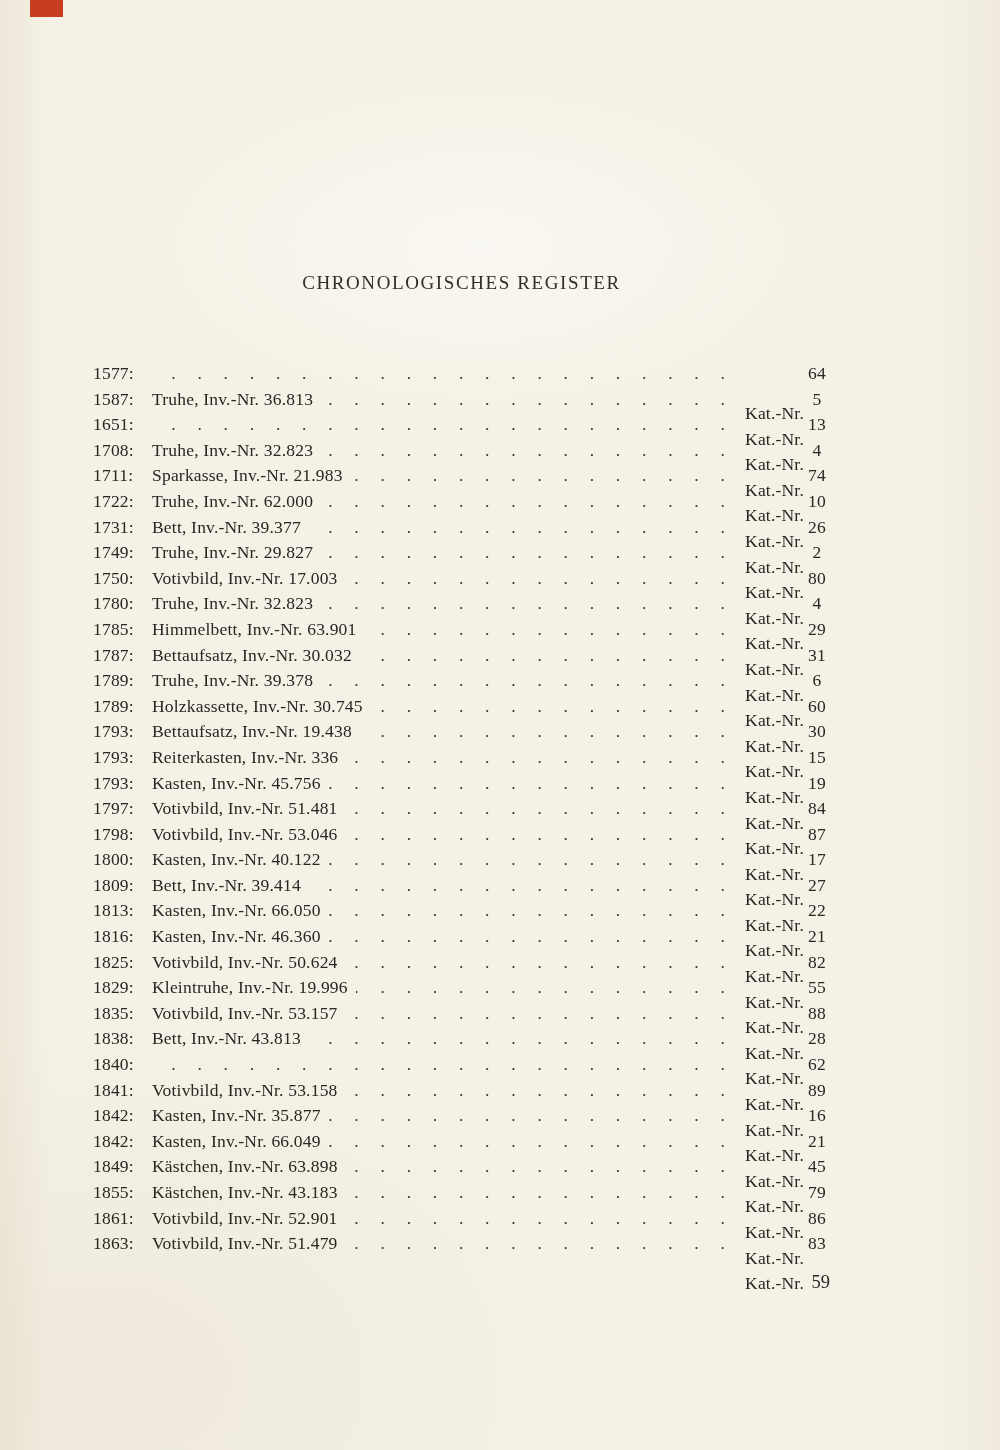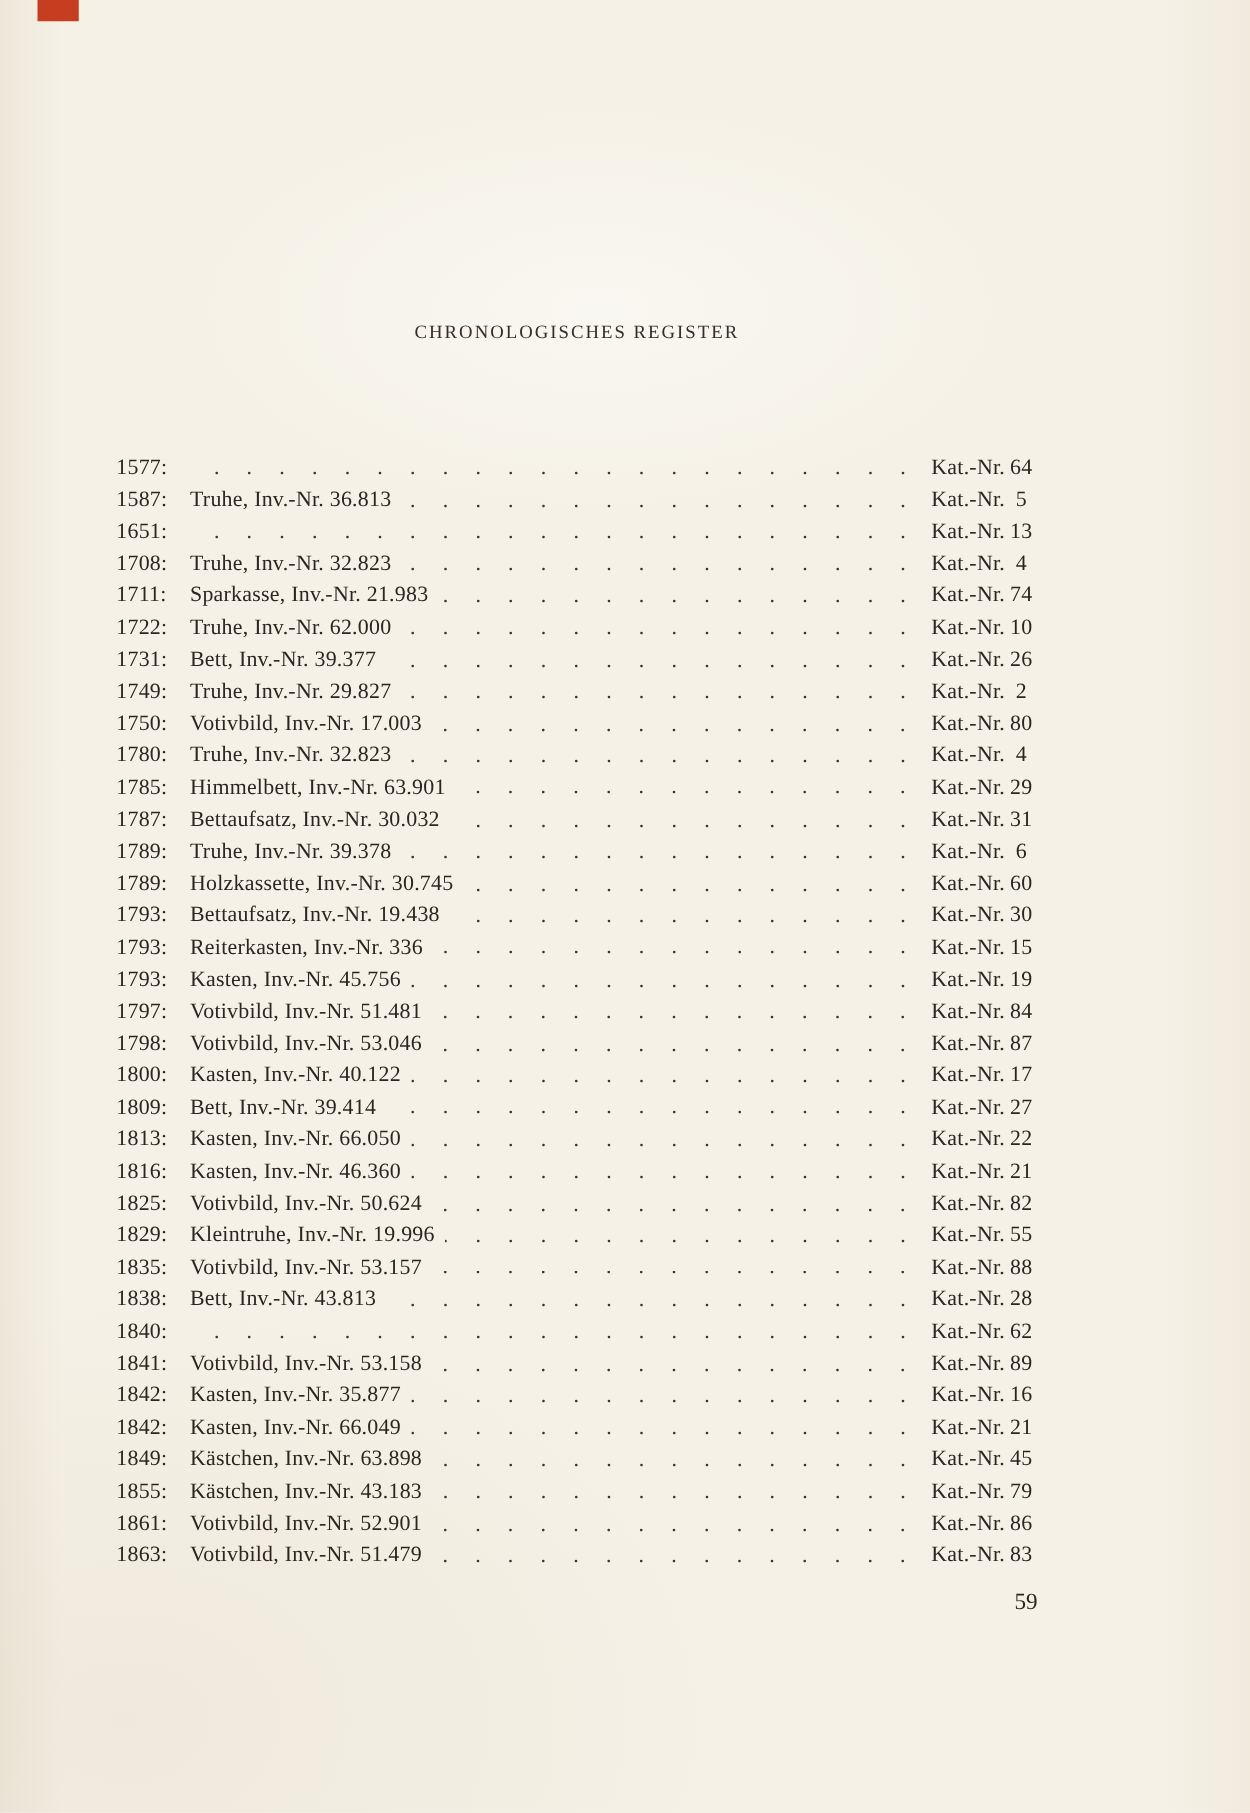--- a/index.html
+++ b/index.html
@@ -31,25 +31,25 @@
     left: 30px;
     top: 0;
     width: 33px;
     height: 17px;
     background: var(--mark, #c63d1f);
   }
 
   .title {
     position: absolute;
     left: 93px;
-    top: 258px;
+    top: 272px;
     width: 737px;
     margin: 0;
     text-align: center;
-    font-size: 15px;
+    font-size: 19px;
     font-weight: normal;
     letter-spacing: 1.6px;
     color: #332e27;
   }
 
   .register {
     position: absolute;
     left: 93px;
     top: 361px;
     width: 737px;
@@ -82,20 +82,21 @@
     color: var(--dots, #3b352d);
   }
 
   .leader::after {
     content: ". . . . . . . . . . . . . . . . . . . . . . . . . . . . . . . . . . . . . . . .";
     word-spacing: 17px;
   }
 
   .kat-label {
     flex: none;
+    margin-top: 40px;
   }
 
   .kat-num {
     flex: none;
     width: 26px;
     text-align: center;
   }
 
   .page-number {
     position: absolute;

